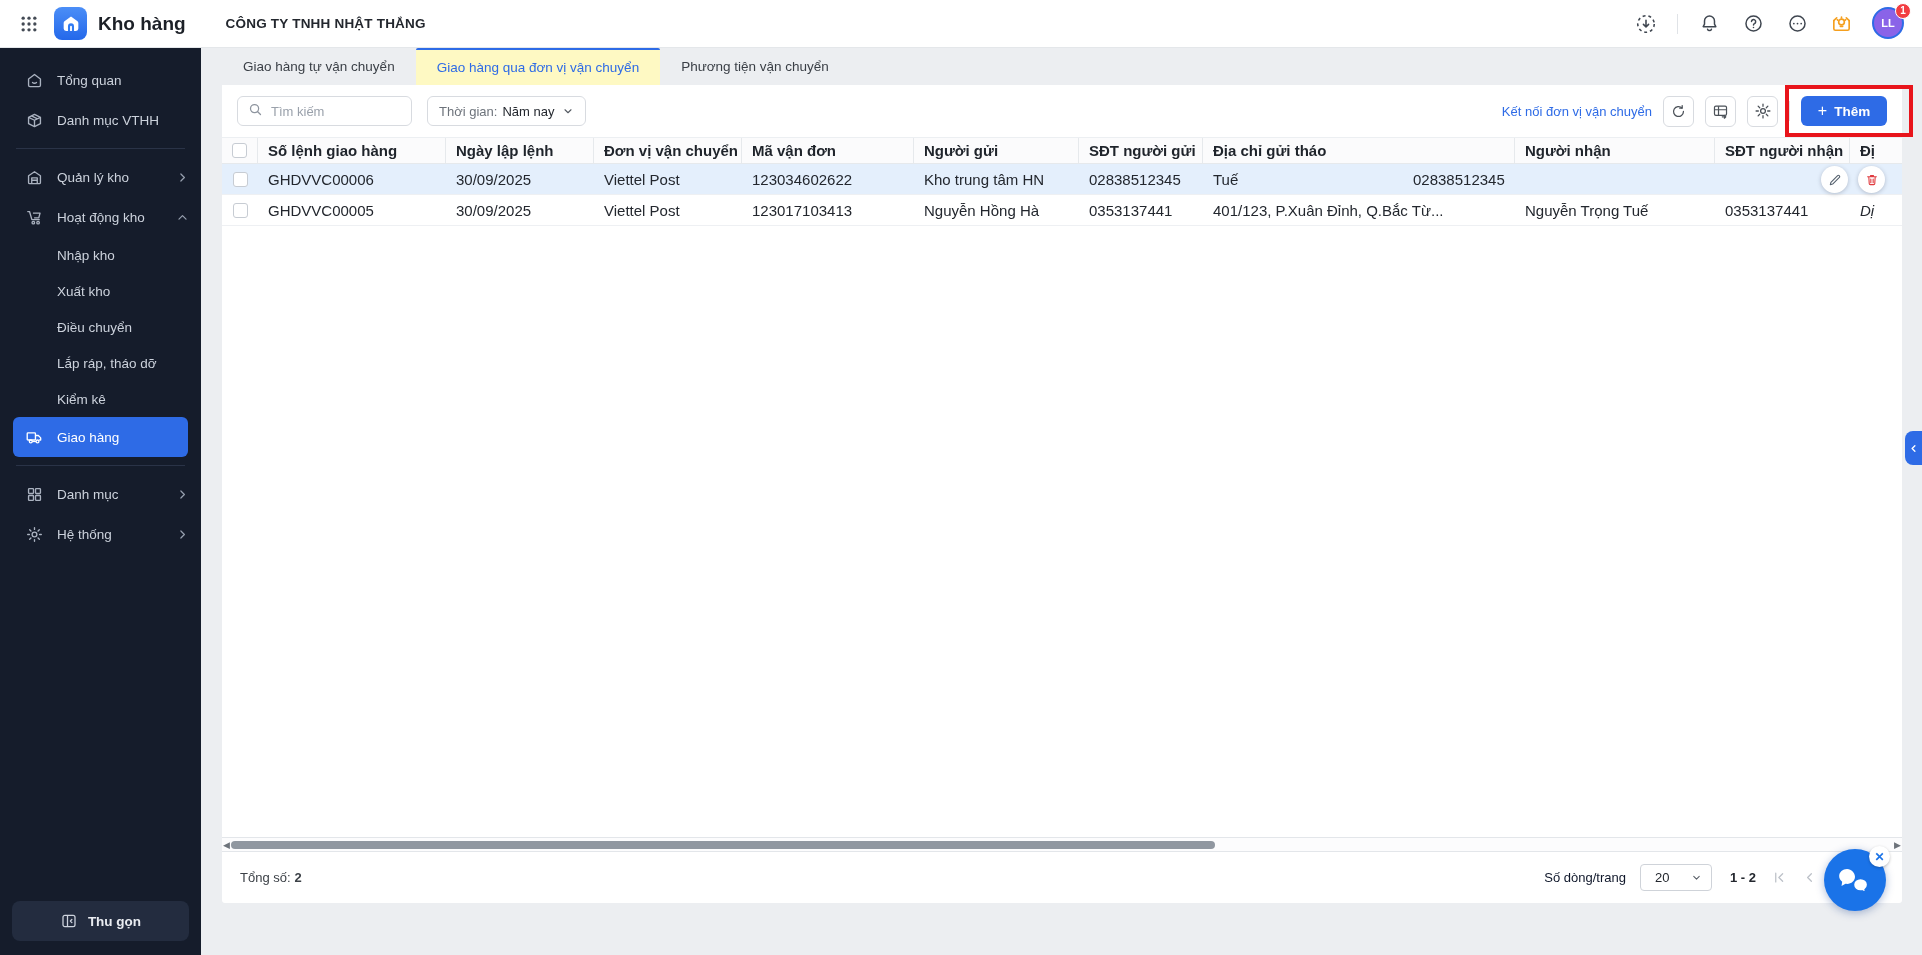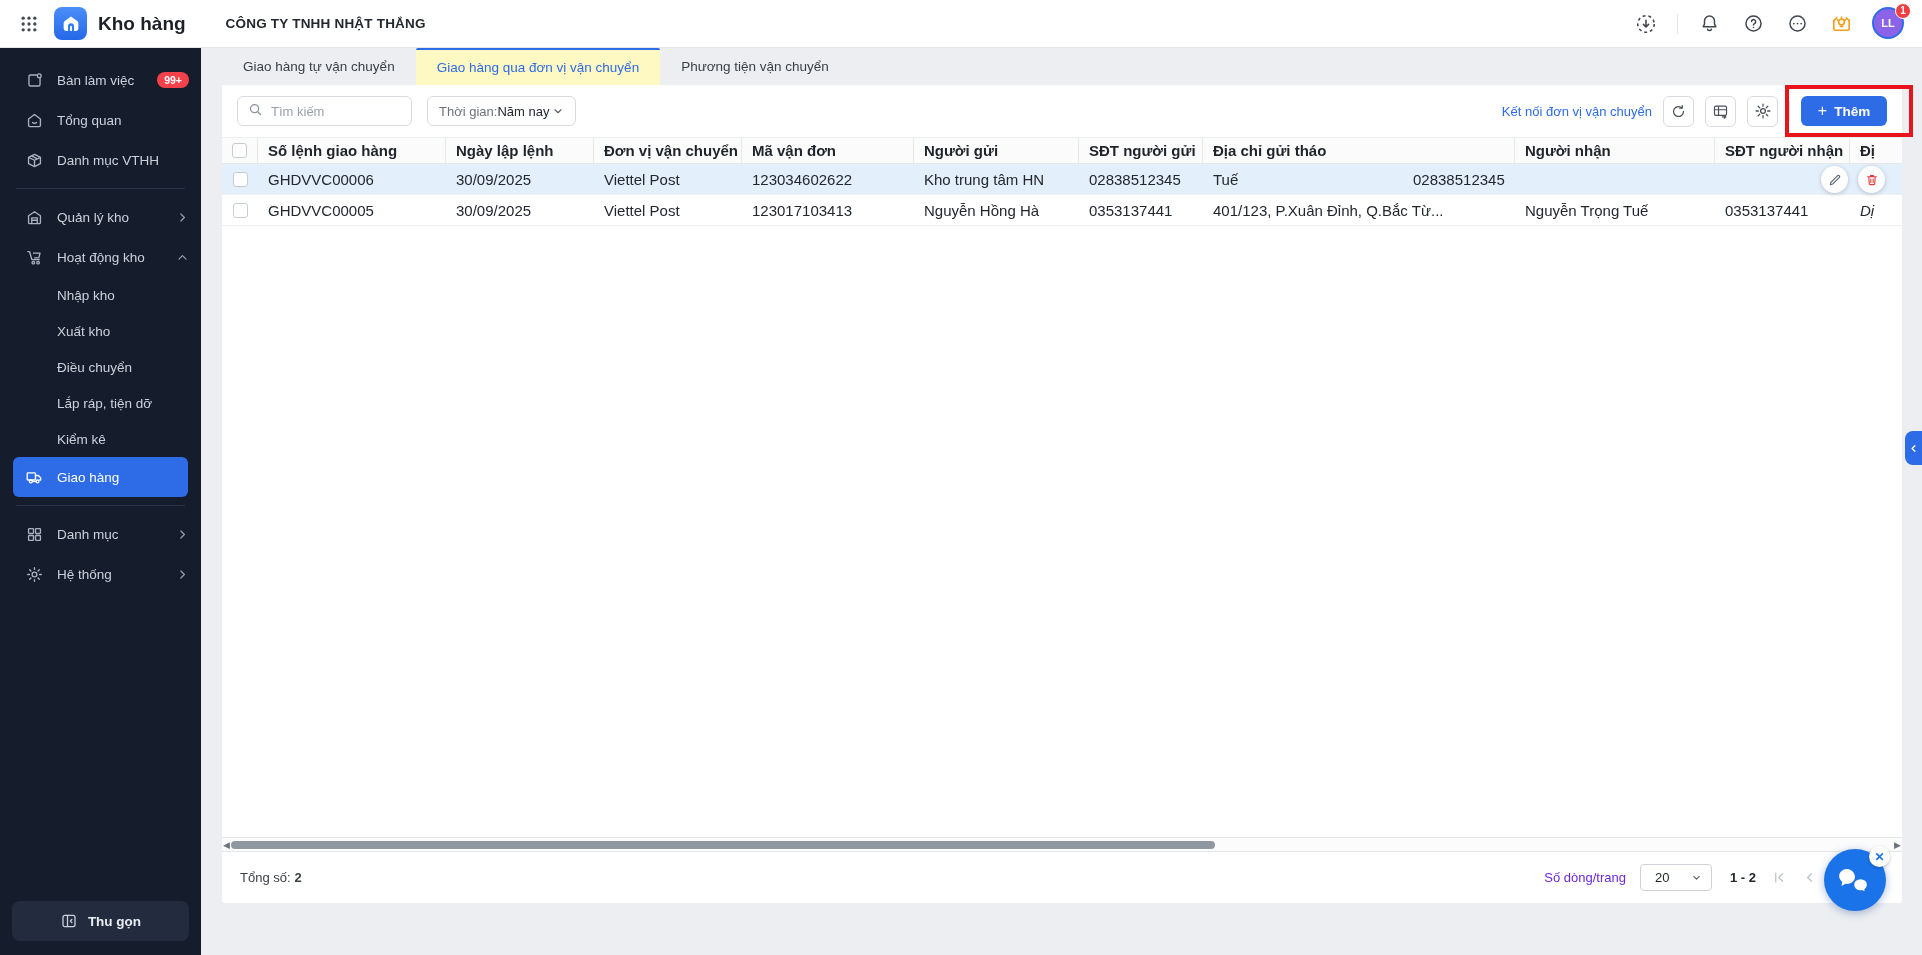--- a/index.html
+++ b/index.html
@@ -50,21 +50,21 @@
 
   .panel { position:absolute; top:37px; left:21px; width:1680px; height:818px; background:#fff; border-radius:0 3px 3px 3px; overflow:hidden; }
 
   
   .toolbar { position:absolute; top:0; left:0; right:0; height:52px; display:flex; align-items:center; padding:0 15px; }
   .search-box { width:175px; height:30px; border:1px solid #d8dbe0; border-radius:6px; display:flex; align-items:center;
                 padding:0 10px; gap:8px; color:#8d949e; }
   .search-box input { border:none; outline:none; width:120px; font-size:13px; font-family:"Liberation Sans",sans-serif; color:#23272e; }
   .search-box input::placeholder { color:#9aa1ab; }
   .time-filter { margin-left:15px; height:30px; border:1px solid #d8dbe0; border-radius:6px; display:flex; align-items:center;
-                 padding:0 11px; font-size:13px; cursor:pointer; }
+                 padding:0 11px; gap:5px; font-size:13px; cursor:pointer; }
   .time-filter .tf-label { color:#6d737b; }
   .time-filter .tf-value { color:#23272e; }
   .time-filter .icon { color:#555b63; display:flex; margin-left:3px; }
   .toolbar-right { margin-left:auto; display:flex; align-items:center; gap:11px; }
   .link { color:#2e6be6; font-size:13px; cursor:pointer; }
   .icon-btn { width:31px; height:31px; border:1px solid #d8dbe0; border-radius:6px; background:#fff; color:#4b5158;
               display:flex; align-items:center; justify-content:center; cursor:pointer; }
   .v-divider { width:1px; height:20px; background:#dfe2e6; }
   .add-btn { height:30px; min-width:86px; background:#2e6be6; color:#fff; border:none; border-radius:6px;
              font-size:13.5px; font-weight:bold; display:flex; align-items:center; justify-content:center; gap:7px;
@@ -93,21 +93,21 @@
               border-top:1px solid #e3e6ea; border-bottom:1px solid #e3e6ea; }
   .h-thumb { position:absolute; top:3px; left:9px; width:984px; height:8px; border-radius:4px; background:#9097a0; cursor:pointer; }
   .h-arrow { position:absolute; top:2px; font-size:9px; color:#6d737b; cursor:pointer; }
   .h-arrow.left { left:1px; }
   .h-arrow.right { right:1px; }
 
   .pfooter { position:absolute; left:0; right:0; bottom:0; height:51px; display:flex; align-items:center; padding:0 18px 0 18px; }
   .total { font-size:13px; color:#3c4147; }
   .total b { margin-left:4px; }
   .pfooter-right { margin-left:auto; display:flex; align-items:center; }
-  .rpp-label { font-size:13px; color:#6d28d9; margin-right:14px; }
+  .rpp-label { font-size:13px; color:#0f172a; margin-right:14px; }
   .rpp-select { width:72px; height:27px; border:1px solid #cfd3d9; border-radius:4px; display:flex; align-items:center;
                 justify-content:space-between; padding:0 9px 0 14px; font-size:13px; cursor:pointer; color:#23272e; }
   .rpp-select .icon { color:#555b63; display:flex; }
   .range { font-size:13px; font-weight:bold; margin:0 8px 0 18px; }
   .pager { display:flex; align-items:center; }
   .pg-btn { width:30px; height:30px; display:flex; align-items:center; justify-content:center; color:#bcc1c8; cursor:pointer; }
 
   
   .annotation { position:absolute; left:1785px; top:85px; width:128px; height:52px; border:4px solid #e8141b; z-index:60; pointer-events:none; }
   .edge-toggle { position:absolute; right:0; top:431px; width:17px; height:34px; background:#2e6be6; border-radius:8px 0 0 8px;
@@ -186,30 +186,20 @@
       <div class="avatar-badge">1</div>
     </div>
   </div>
 </div>
 
 <div class="sidebar">
   <div id="sidebar-items">
       <div class="sb-item">
         <span class="icon">
           <svg width="19" height="19" viewBox="0 0 24 24" fill="none" stroke="currentColor" stroke-width="1.7">
-            <path d="M14.5 5H7a2 2 0 0 0-2 2v10a2 2 0 0 0 2 2h10a2 2 0 0 0 2-2V9.5" stroke-linecap="round"></path>
-            <circle cx="18" cy="6" r="2.4"></circle>
-          </svg>
-        </span>
-        <span>Bàn làm việc</span>
-        <span class="sb-badge">99+</span>
-      </div>
-      <div class="sb-item">
-        <span class="icon">
-          <svg width="19" height="19" viewBox="0 0 24 24" fill="none" stroke="currentColor" stroke-width="1.7">
             <path d="M4.5 10.2 12 4.5l7.5 5.7V18a1.8 1.8 0 0 1-1.8 1.8H6.3A1.8 1.8 0 0 1 4.5 18z" stroke-linejoin="round"></path>
             <path d="M9.5 14.5c.7.7 1.5 1 2.5 1s1.8-.3 2.5-1" stroke-linecap="round"></path>
           </svg>
         </span>
         <span>Tổng quan</span>
       </div>
       <div class="sb-item">
         <span class="icon">
           <svg width="19" height="19" viewBox="0 0 24 24" fill="none" stroke="currentColor" stroke-width="1.7">
             <path d="M4.5 8 12 4.2 19.5 8v8L12 19.8 4.5 16z" stroke-linejoin="round"></path>
@@ -252,21 +242,21 @@
       <div class="sb-item child">
         <span>Nhập kho</span>
       </div>
       <div class="sb-item child">
         <span>Xuất kho</span>
       </div>
       <div class="sb-item child">
         <span>Điều chuyển</span>
       </div>
       <div class="sb-item child">
-        <span>Lắp ráp, tiện dỡ</span>
+        <span>Lắp ráp, tháo dỡ</span>
       </div>
       <div class="sb-item child">
         <span>Kiểm kê</span>
       </div>
       <div class="sb-item active">
         <span class="icon">
           <svg width="19" height="19" viewBox="0 0 24 24" fill="none" stroke="currentColor" stroke-width="1.7">
             <rect x="2.8" y="6.2" width="10.4" height="9" rx="1"></rect>
             <path d="M13.2 9.5h3.6l3 3v2.7h-2" stroke-linejoin="round"></path>
             <circle cx="7.3" cy="17" r="1.8"></circle>

